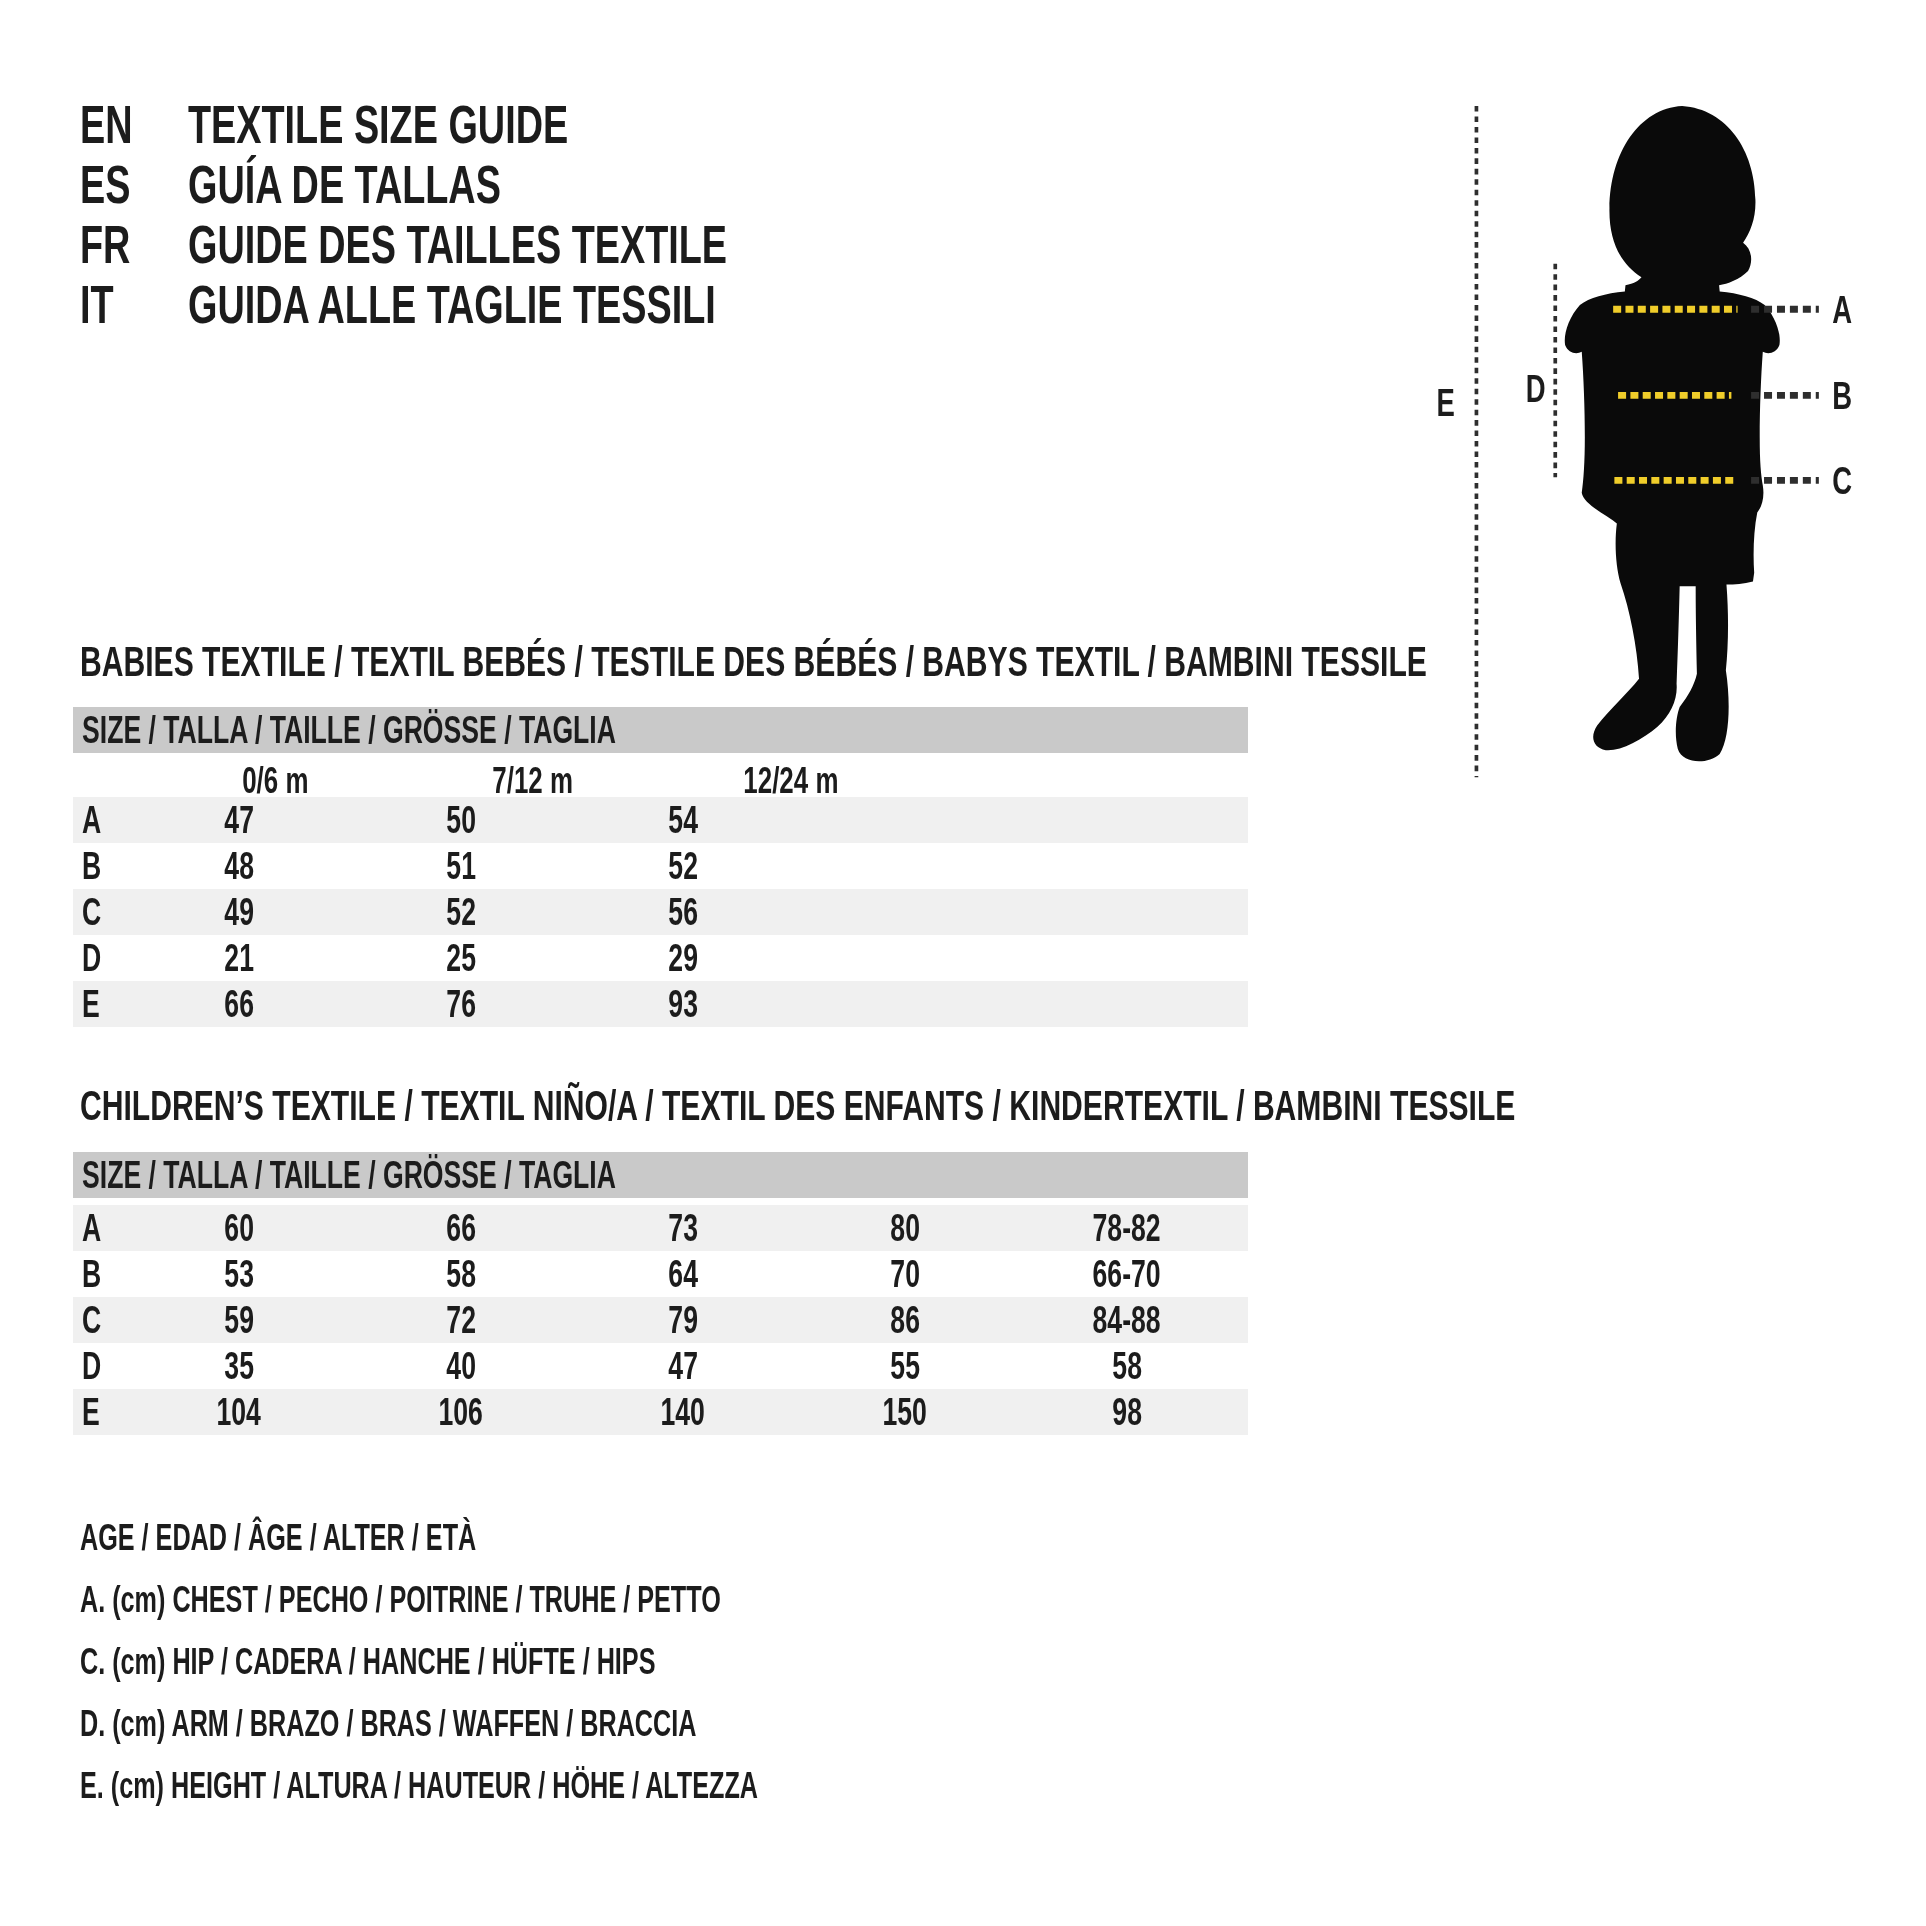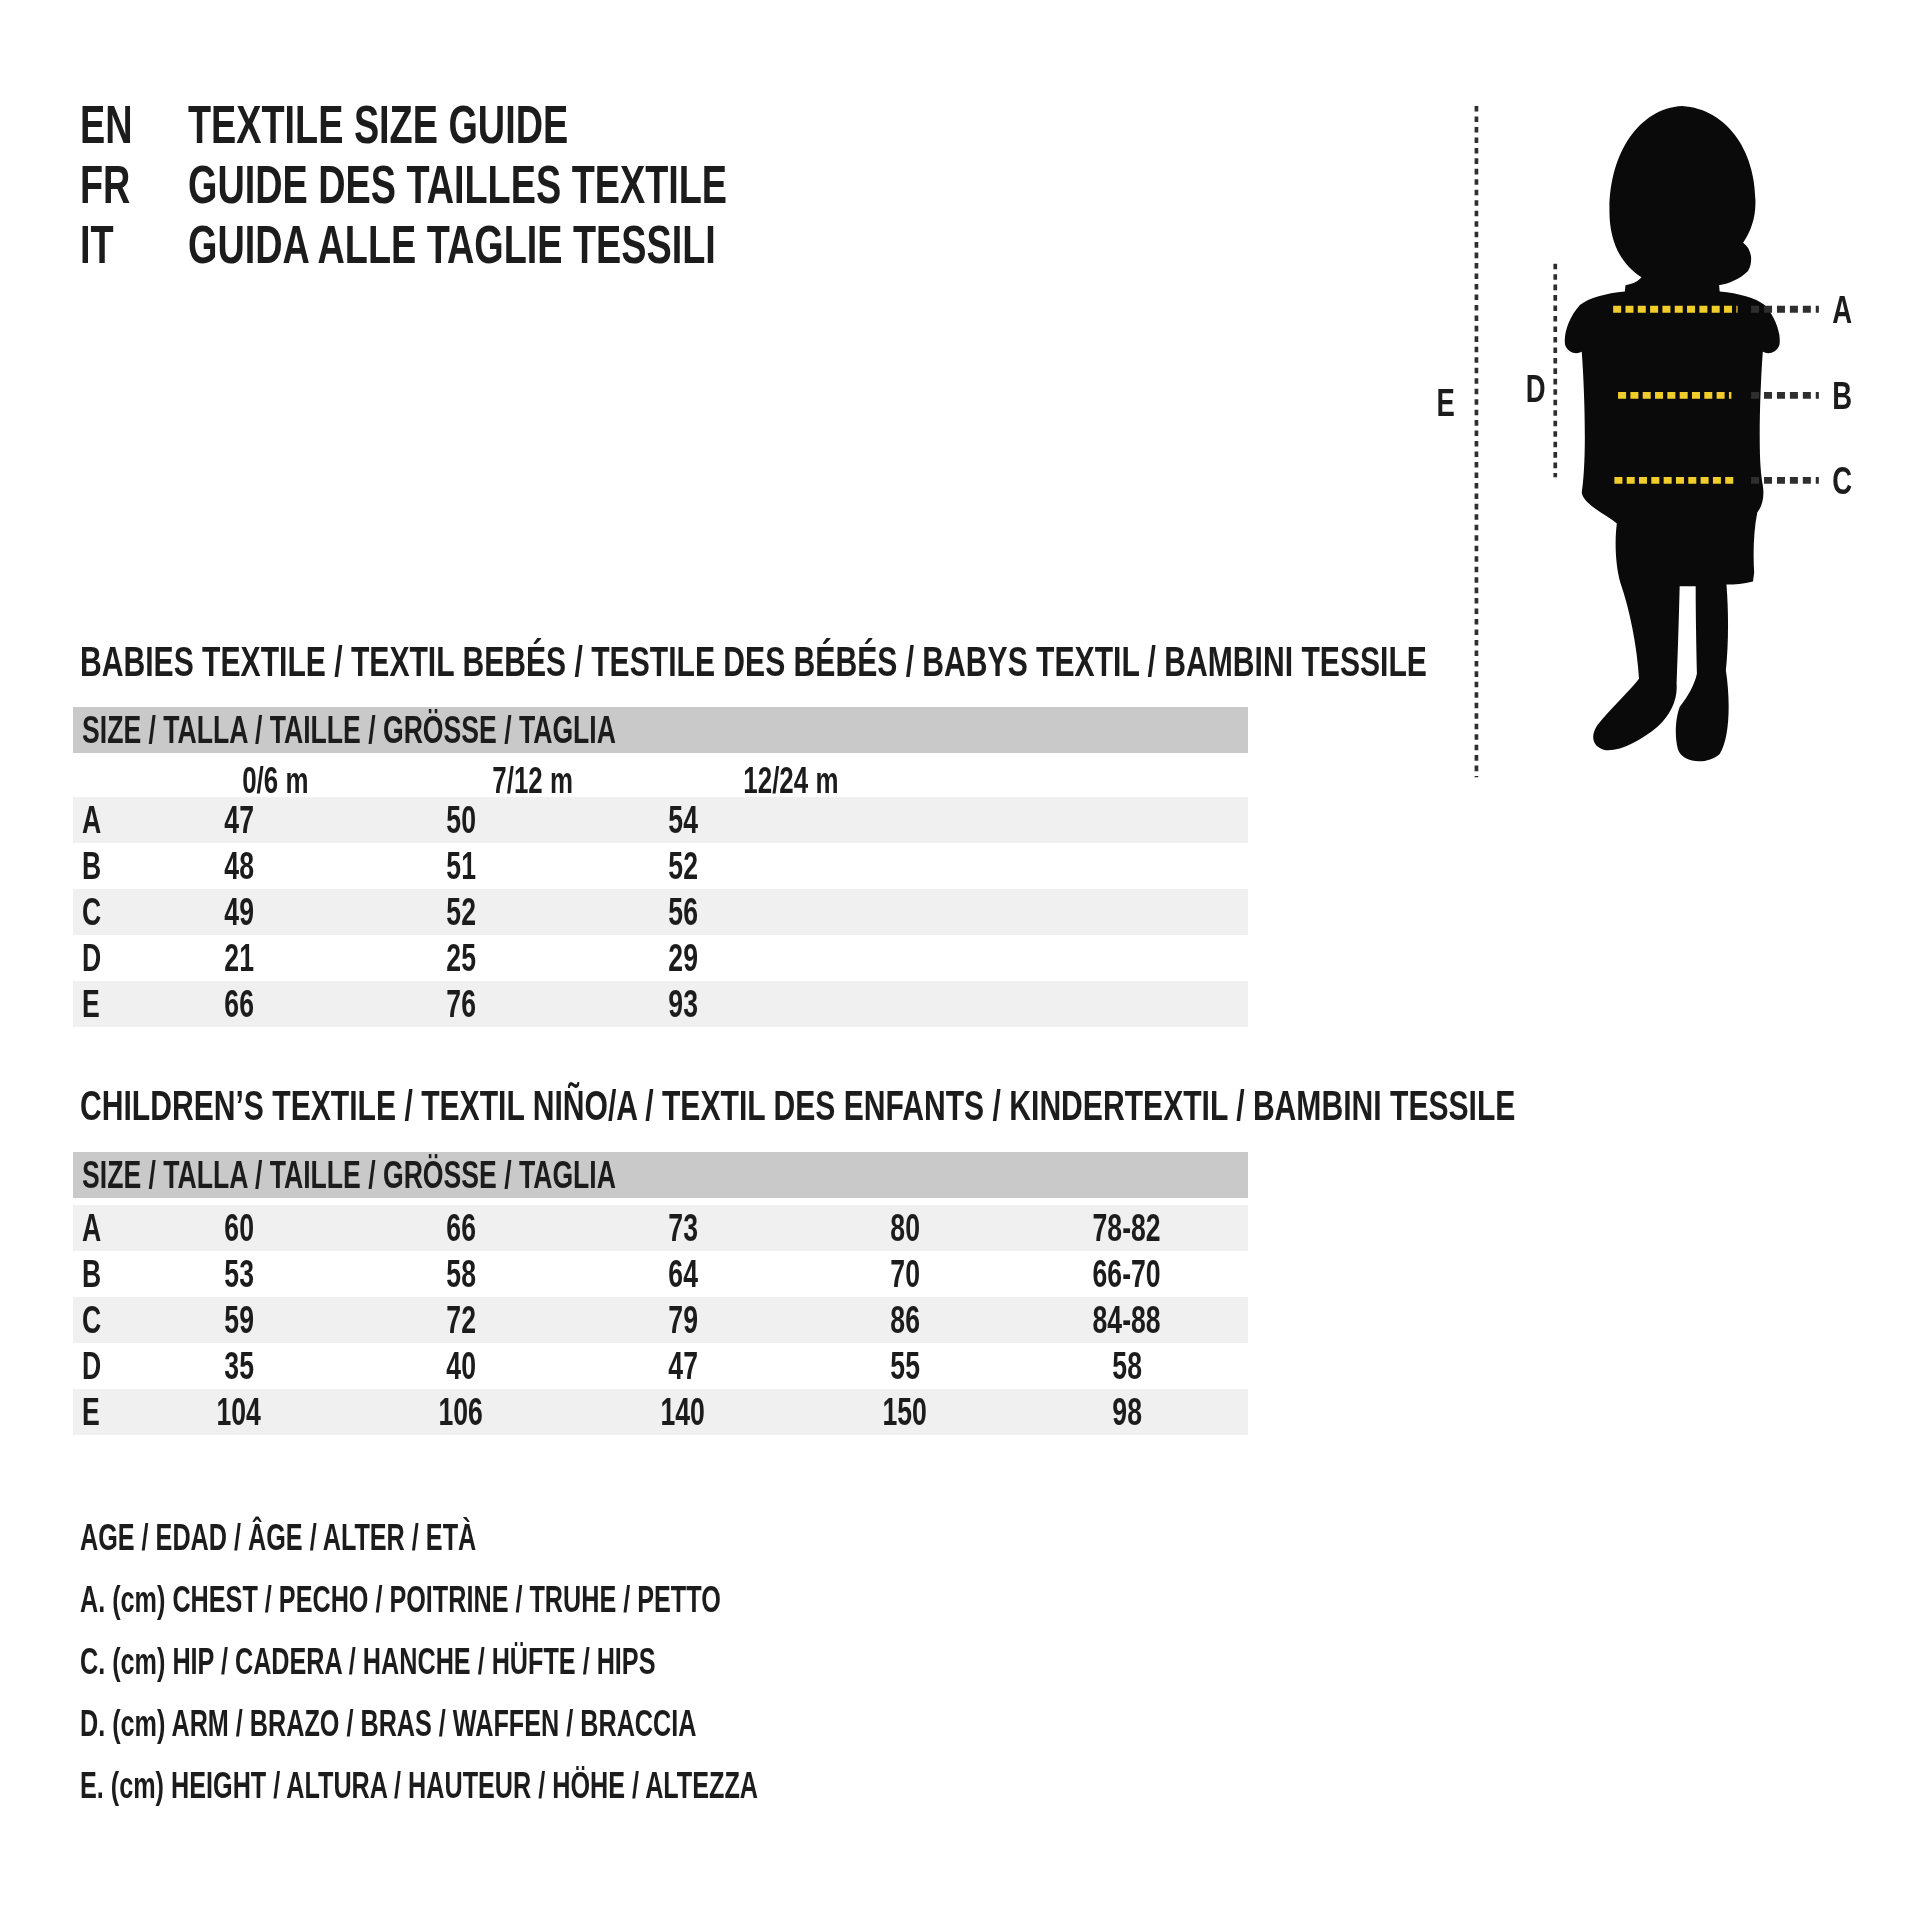--- a/index.html
+++ b/index.html
@@ -32,20 +32,24 @@
 </style>
 </head>
 <body>
 
 <div id="page">
 
   <div id="lang-block">
     <div class="lang-row">
       <span class="lang-code"><span class="cx">EN</span></span>
       <span class="cx">TEXTILE SIZE GUIDE</span>
+    </div>
+    <div class="lang-row">
+      <span class="lang-code"><span class="cx">ES</span></span>
+      <span class="cx">GUÍA DE TALLAS</span>
     </div>
     <div class="lang-row">
       <span class="lang-code"><span class="cx">FR</span></span>
       <span class="cx">GUIDE DES TAILLES TEXTILE</span>
     </div>
     <div class="lang-row">
       <span class="lang-code"><span class="cx">IT</span></span>
       <span class="cx">GUIDA ALLE TAGLIE TESSILI</span>
     </div>
   </div>

